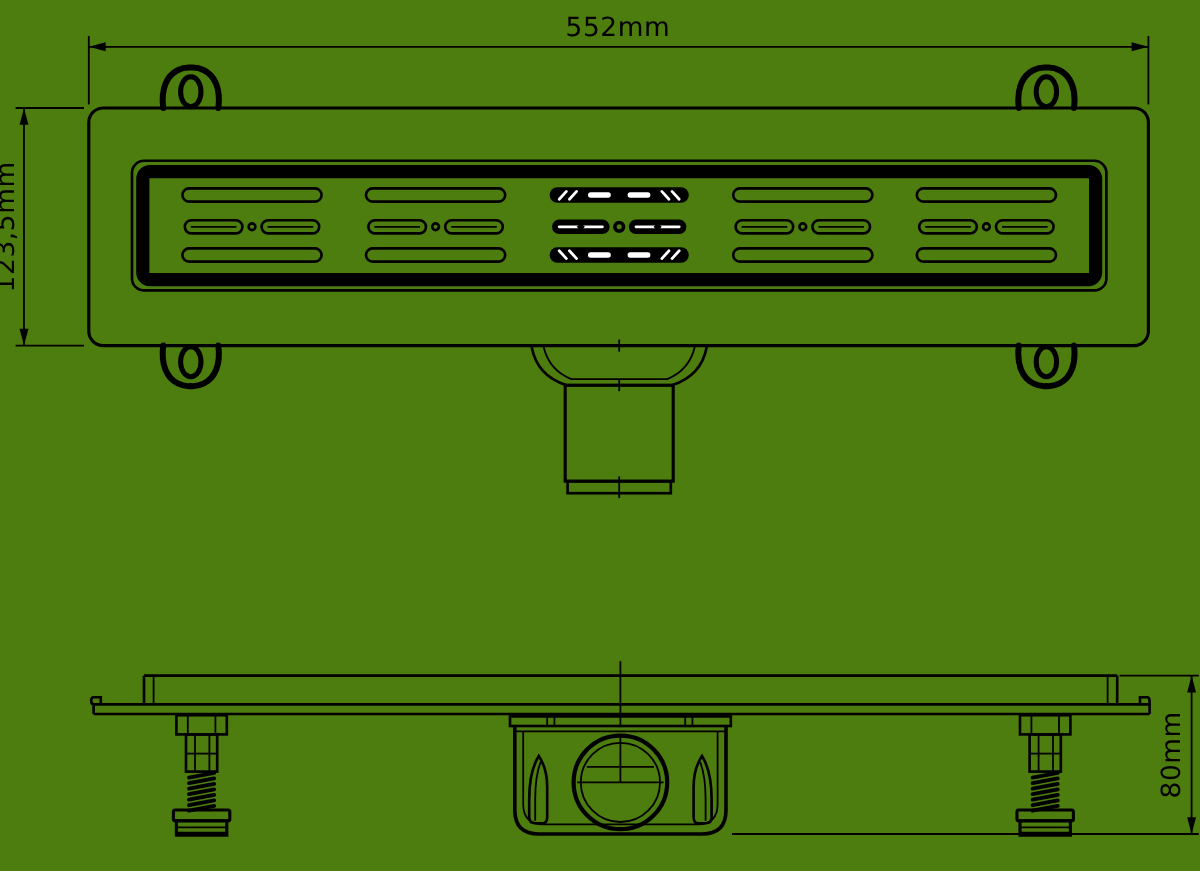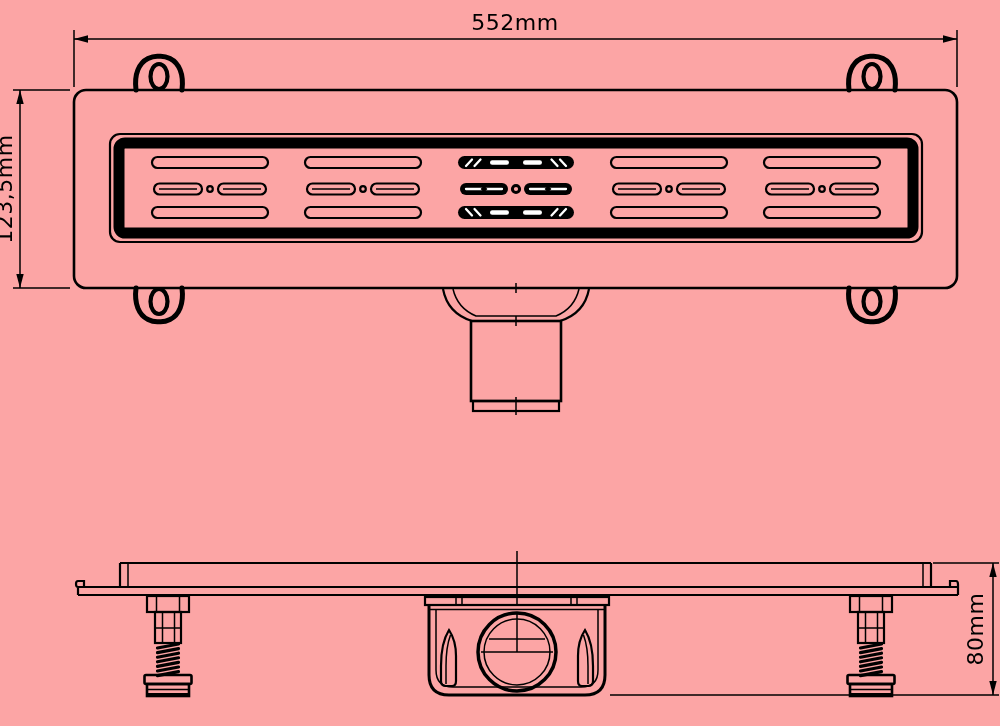--- a/index.html
+++ b/index.html
@@ -1,16 +1,16 @@
 <!DOCTYPE html>
 <html><head>
 <meta charset="utf-8">
 <style>
   html,body{margin:0;padding:0;background:#ffffff;}
-  #canvas{position:relative;width:1000px;height:726px;background:#fca5a5;overflow:hidden;
+  #canvas{position:relative;width:1000px;height:726px;background:#4d7c0f;overflow:hidden;
           font-family:"DejaVu Sans",sans-serif;}
   svg{display:block}
   
   svg line, svg path, svg rect, svg circle, svg ellipse, svg polyline{stroke:#000;fill:none;}
   .w1{stroke-width:1.5}
   .w2{stroke-width:2.2}
   .w25{stroke-width:2.6}
   .w3{stroke-width:3}
   .w35{stroke-width:3.5}
   .band{stroke-width:11}

